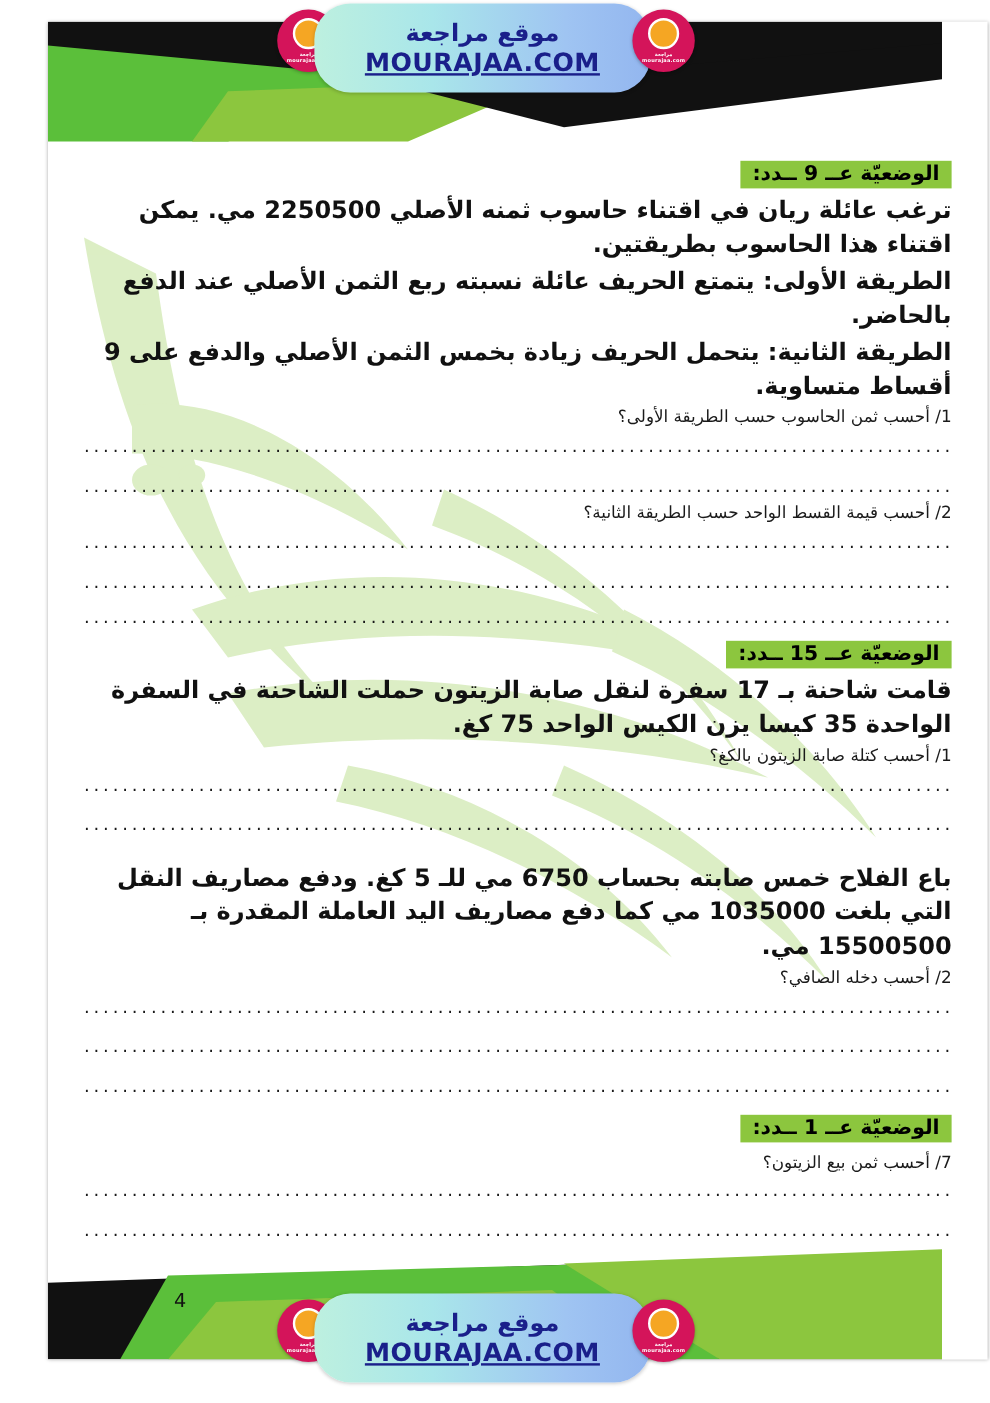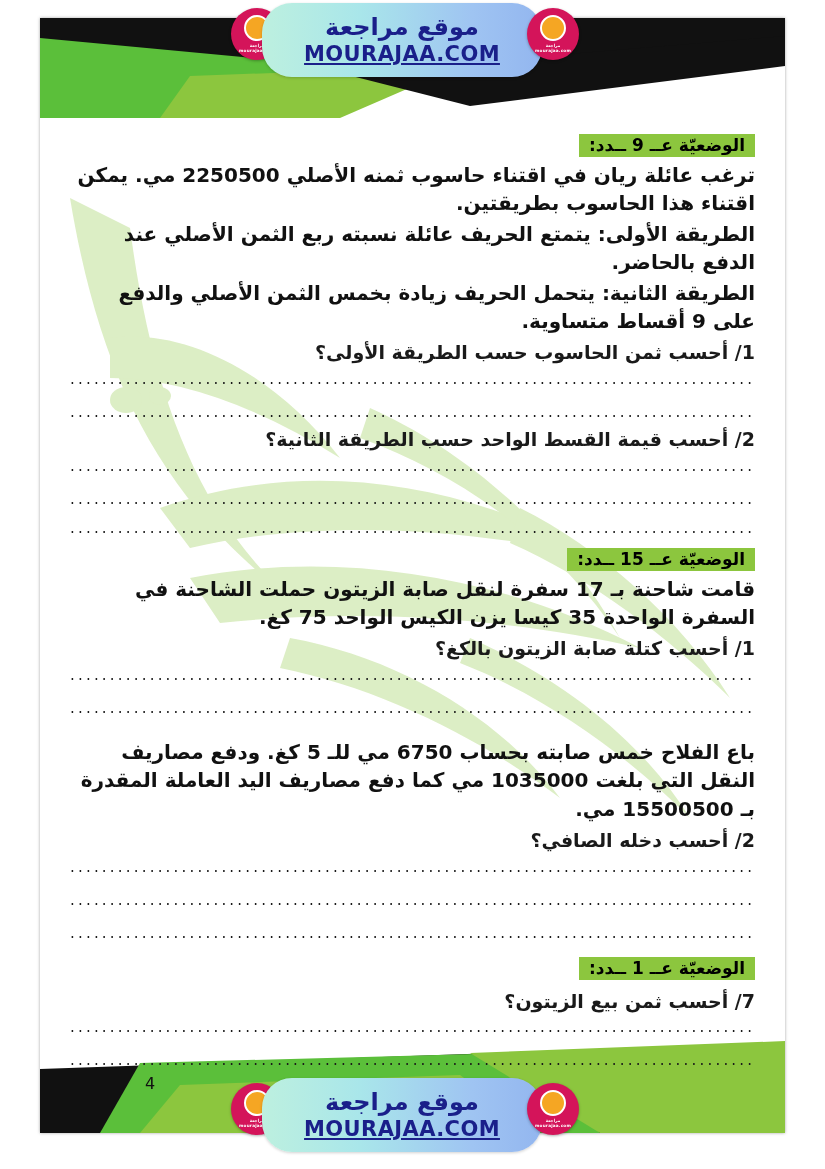--- a/index.html
+++ b/index.html
@@ -12,20 +12,21 @@
   }
 
   
   .sheet{
     position:absolute;
     left:40px;top:18px;
     width:745px;height:1115px;
     background:#ffffff;
     box-shadow:0 0 3px rgba(0,0,0,.35);
     overflow:hidden;
+    padding-left:38px;
   }
 
   
   .deco-top{
     position:absolute;left:0;top:0;width:745px;height:115px;overflow:hidden;
     pointer-events:none;
   }
   .deco-bottom{
     position:absolute;left:0;bottom:0;width:745px;height:110px;overflow:hidden;
     pointer-events:none;
@@ -60,22 +61,22 @@
 
   p.txt{
     margin:0 0 2px 0;
     font-size:20px;
     line-height:1.42;
     font-weight:bold;
     color:#111;
   }
   p.q{
     margin:4px 0 2px 0;
-    font-size:19px;
-    font-weight:bold;
+    font-size:14px;
+    font-weight:normal;
     line-height:1.4;
   }
 
   .dots{
     height:20px;
     line-height:20px;
     font-size:15px;
     letter-spacing:3.2px;
     color:#1a1a1a;
     white-space:nowrap;
@@ -100,21 +101,21 @@
   
   .banner{
     position:absolute;
     width:280px;height:74px;
     border-radius:30px;
     background:linear-gradient(90deg,#bdf0df 0%,#a9e6ea 35%,#9fc4f2 75%,#93b6ef 100%);
     display:flex;flex-direction:column;align-items:center;justify-content:center;
     box-shadow:0 1px 3px rgba(0,0,0,.18);
   }
   .banner .b1{
-    font-size:24px;font-weight:bold;color:#1a1f8a;direction:rtl;line-height:1.1;
+    font-size:20px;font-weight:bold;color:#1a1f8a;direction:rtl;line-height:1.1;
   }
   .banner .b2{
     font-size:21px;font-weight:bold;color:#1a1f8a;letter-spacing:.4px;
     text-decoration:underline;direction:ltr;line-height:1.15;margin-top:2px;
   }
   #banner-top{left:262px;top:3px;}
   #banner-bottom{left:262px;top:1078px;}
 
   .logo-badge{
     position:absolute;

